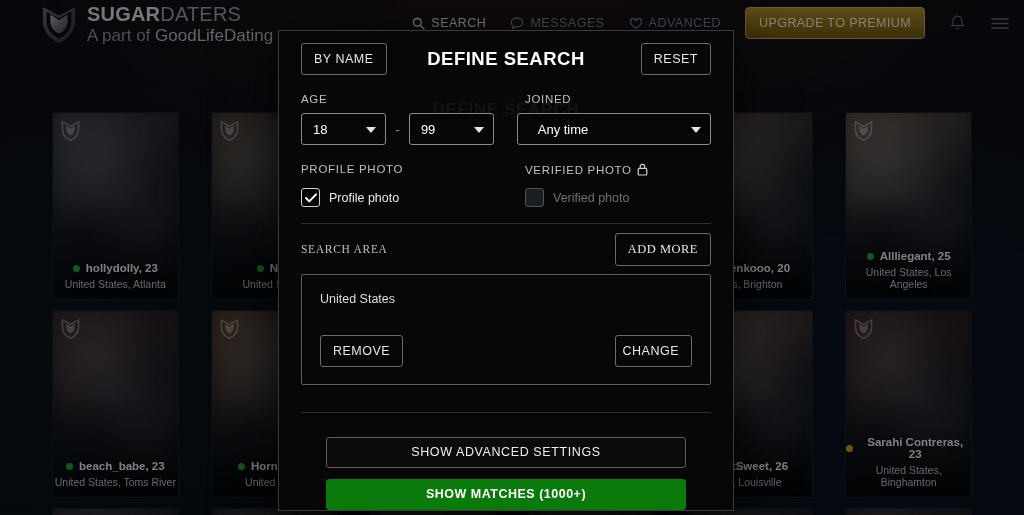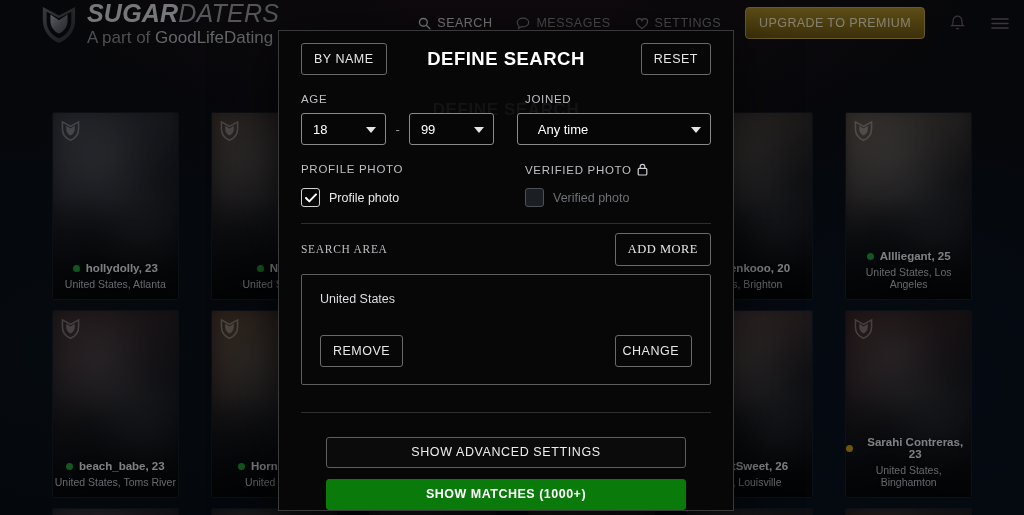--- a/index.html
+++ b/index.html
@@ -25,21 +25,21 @@
   
   .header {
     position: absolute; top: 0; left: 0; right: 0; height: 46px;
     display: flex; align-items: center;
     padding: 0 14px 0 40px;
     z-index: 5;
   }
   .brand { display: flex; align-items: center; gap: 9px; }
   .brand-mark { width: 38px; height: 42px; flex: 0 0 38px; opacity: .92; margin-top: 2px;}
   .brand-text { line-height: 1; padding-top: 1px;}
-  .brand-title { font-size: 25px; letter-spacing: .2px; white-space: nowrap; font-style: italic; }
+  .brand-title { font-size: 20px; letter-spacing: .2px; white-space: nowrap; }
   .brand-title .b1 { color: #d8d8dc; font-weight: bold; }
   .brand-title .b2 { color: #9b9ba3; font-weight: normal; }
   .brand-sub { font-size: 17px; color: #8d8d96; margin-top: 3px; white-space: nowrap; }
   .brand-sub .good { color: #b7b7bd; }
 
   .nav { margin-left: auto; display: flex; align-items: center; gap: 24px; }
   .nav-item {
     display: flex; align-items: center; gap: 6px;
     font-size: 12.5px; letter-spacing: .5px; color: #8e8e96;
     white-space: nowrap;
@@ -206,21 +206,21 @@
         <svg width="14" height="13" viewBox="0 0 16 15" fill="none" stroke="currentColor" stroke-width="1.4">
           <path d="M8 1.4c3.7 0 6.6 2.2 6.6 5s-3 5-6.6 5a8 8 0 0 1-2-.25L3 13.2l.5-2.6C2 9.7 1.4 8.3 1.4 6.4c0-2.8 2.9-5 6.6-5z"></path>
         </svg>
         <span>MESSAGES</span>
       </div>
 
       <div class="nav-item">
         <svg width="14" height="13" viewBox="0 0 16 15" fill="none" stroke="currentColor" stroke-width="1.4">
           <path d="M8 13.2S1.6 9.3 1.6 5.3A3.3 3.3 0 0 1 8 4a3.3 3.3 0 0 1 6.4 1.3c0 4-6.4 7.9-6.4 7.9z"></path>
         </svg>
-        <span>SETTINGS</span>
+        <span>ADVANCED</span>
       </div>
 
       <div class="upgrade-btn">UPGRADE TO PREMIUM</div>
 
       <div class="icon-btn">
         <svg width="17" height="18" viewBox="0 0 18 19" fill="none" stroke="currentColor" stroke-width="1.3">
           <path d="M9 2.2a4.6 4.6 0 0 0-4.6 4.6c0 4.2-1.4 5.4-1.4 5.4h12s-1.4-1.2-1.4-5.4A4.6 4.6 0 0 0 9 2.2z"></path>
           <path d="M7.6 14.8a1.6 1.6 0 0 0 2.8 0"></path>
         </svg>
       </div>

